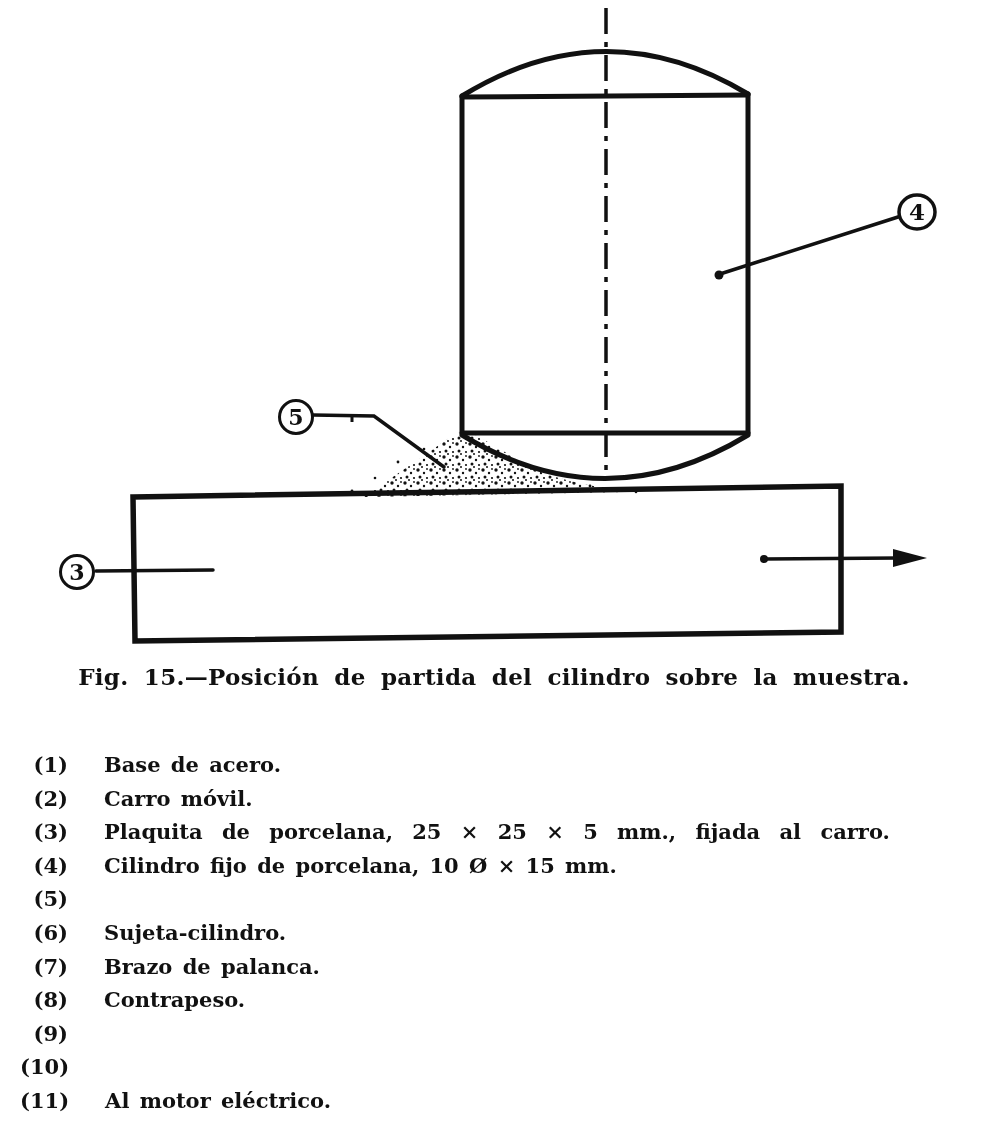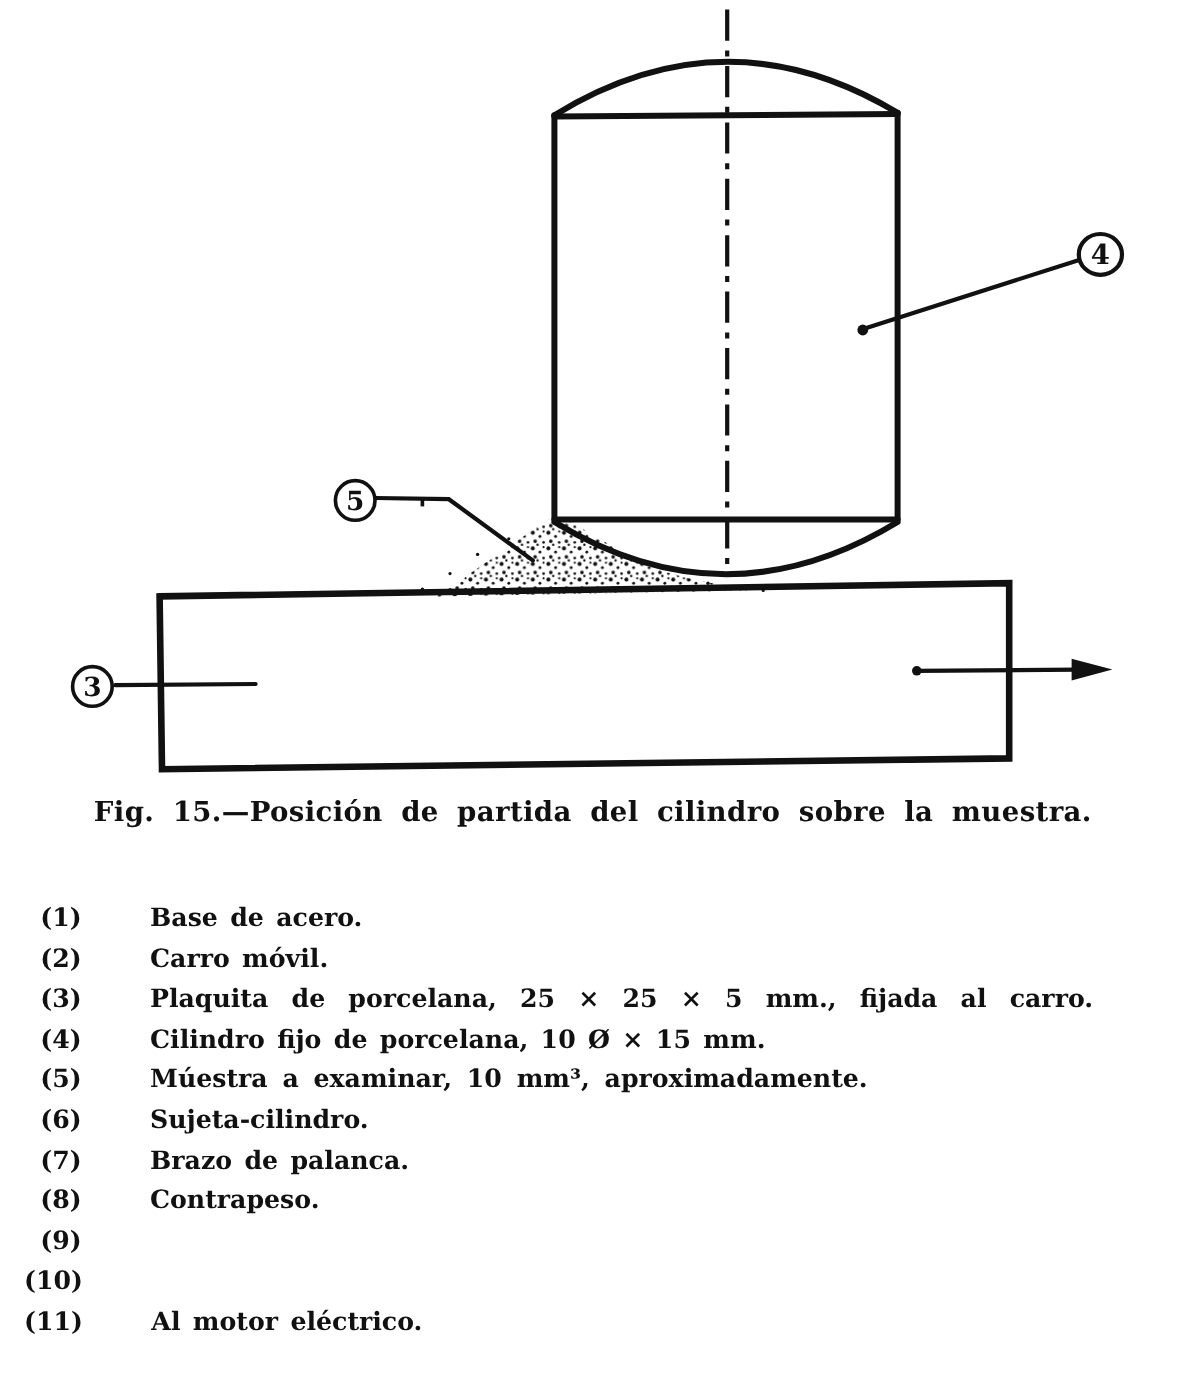--- a/index.html
+++ b/index.html
@@ -48,21 +48,21 @@
     height: 33.6px;
     line-height: 33.6px;
     word-spacing: 3px;
     white-space: nowrap;
   }
   .legend .num {
     flex: 0 0 48px;
     text-align: right;
   }
   .legend .txt {
-    margin-left: 57px;
+    margin-left: 36px;
   }
   
   .legend .row:nth-child(3) .txt { word-spacing: 12px; }
   .legend .row:nth-child(10) .txt { word-spacing: 14px; }
   .legend .row:nth-child(5) .txt { word-spacing: 5px; }
 </style>
 </head>
 <body>
 
 <div class="page">
@@ -143,21 +143,20 @@
     <div class="row">
       <span class="num">(3)</span>
       <span class="txt">Plaquita de porcelana, 25 × 25 × 5 mm., fijada al carro.</span>
     </div>
     <div class="row">
       <span class="num">(4)</span>
       <span class="txt">Cilindro fijo de porcelana, 10 Ø × 15 mm.</span>
     </div>
     <div class="row">
       <span class="num">(5)</span>
-      <span class="txt">Múestra a examinar, 10 mm³, aproximadamente.</span>
     </div>
     <div class="row">
       <span class="num">(6)</span>
       <span class="txt">Sujeta-cilindro.</span>
     </div>
     <div class="row">
       <span class="num">(7)</span>
       <span class="txt">Brazo de palanca.</span>
     </div>
     <div class="row">

